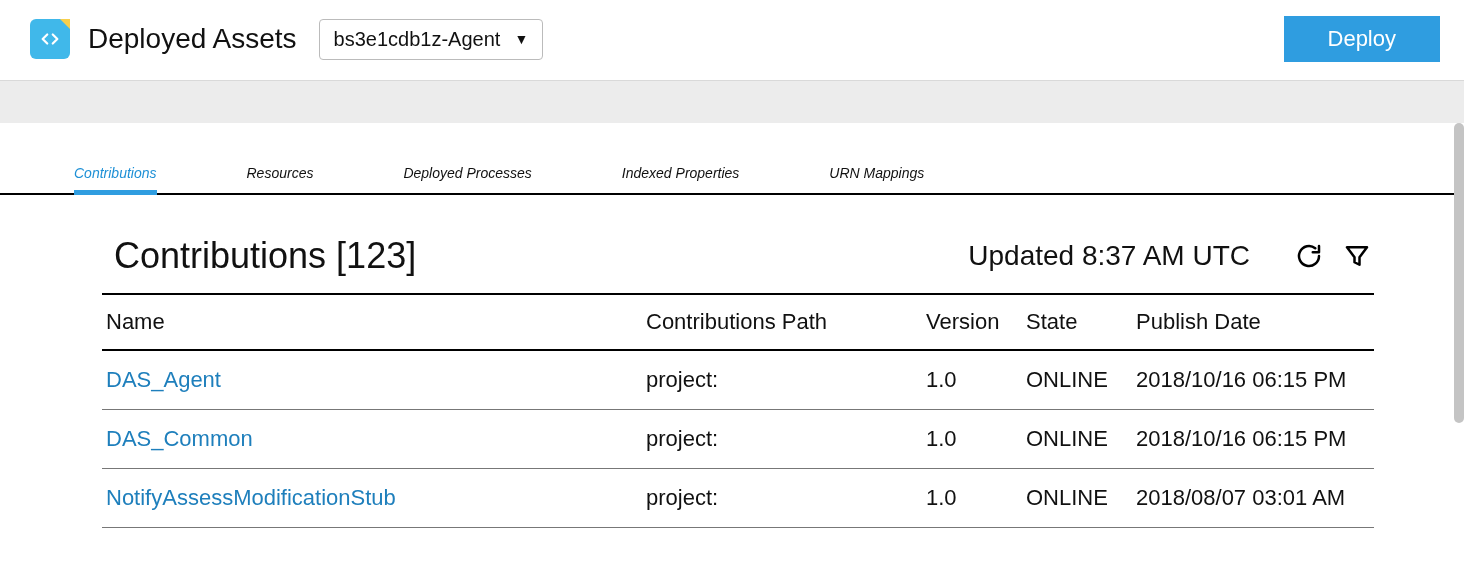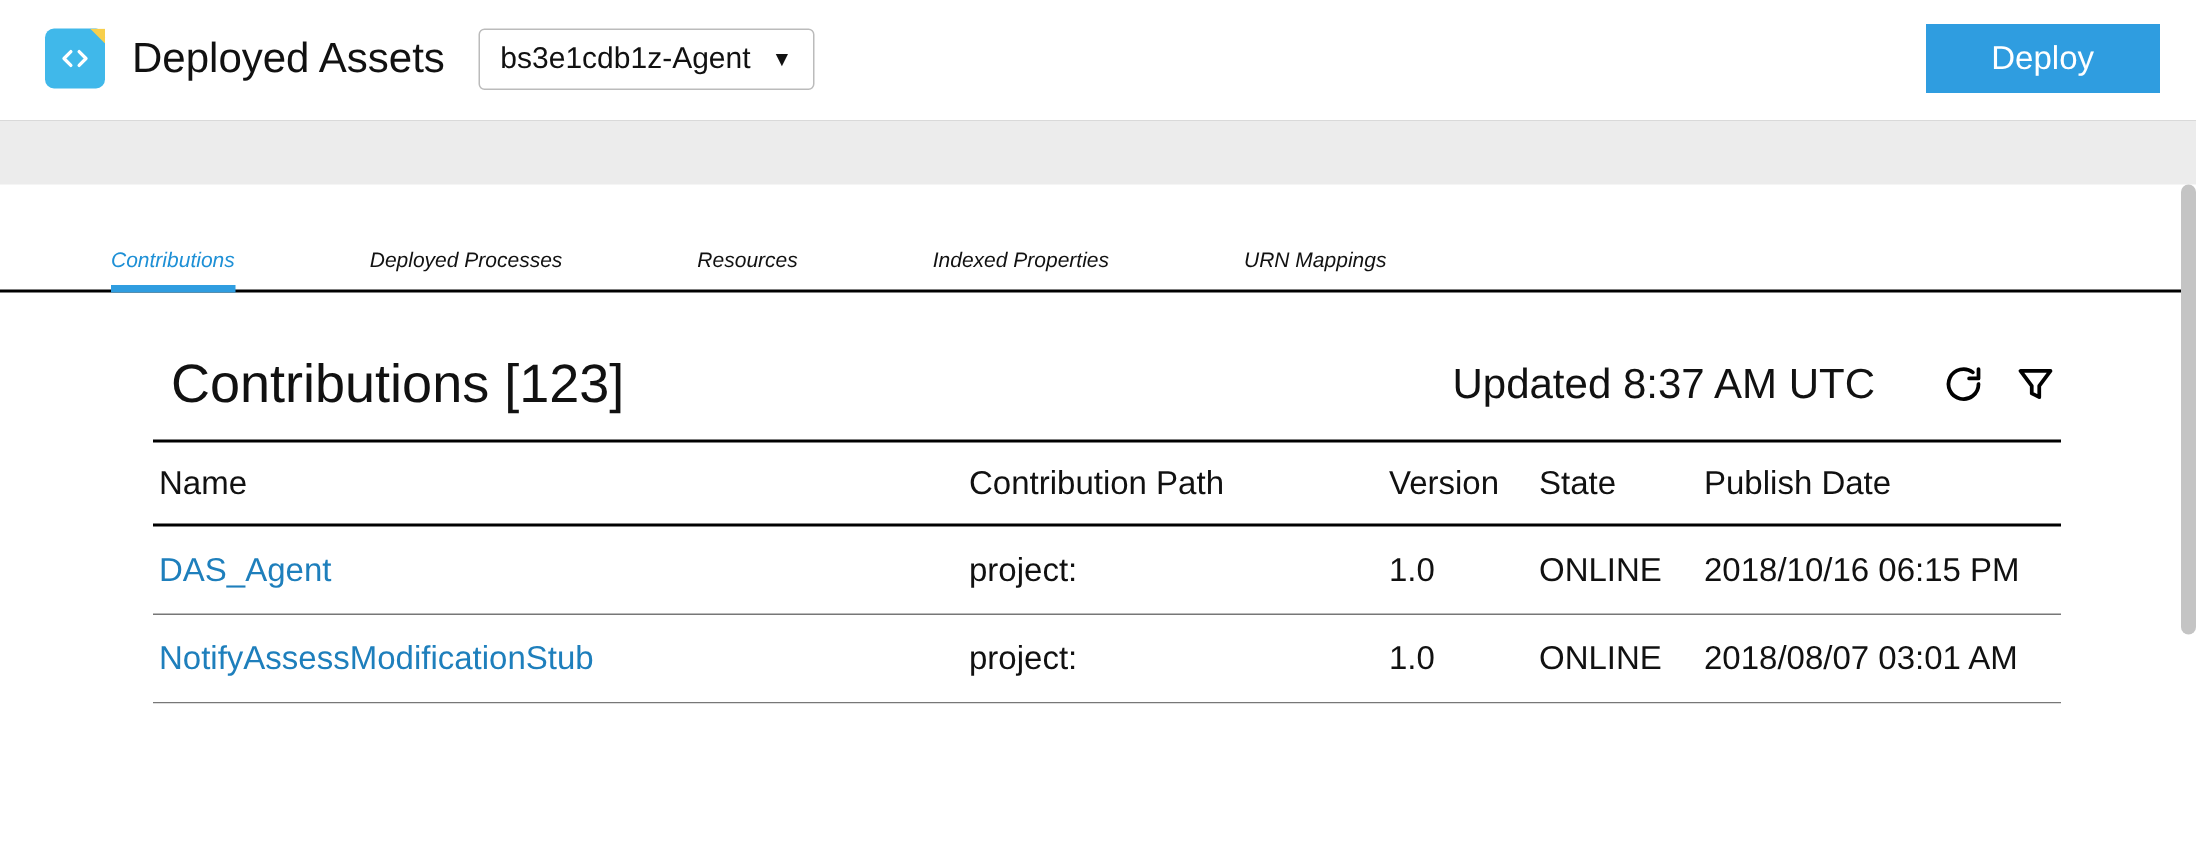--- a/index.html
+++ b/index.html
@@ -180,22 +180,22 @@
   <button class="deploy-btn">Deploy</button>
 </div>
 
 <div class="gray-band"></div>
 
 <div class="content-wrap">
   <div class="scroll-indicator"></div>
 
   <div class="tabs">
     <div class="tab active"><span>Contributions</span></div>
+    <div class="tab"><span>Resources</span></div>
     <div class="tab"><span>Deployed Processes</span></div>
-    <div class="tab"><span>Resources</span></div>
     <div class="tab"><span>Indexed Properties</span></div>
     <div class="tab"><span>URN Mappings</span></div>
   </div>
 
   <div class="section-header">
     <div class="section-title">Contributions [123]</div>
     <div class="spacer"></div>
     <div class="updated-text">Updated 8:37 AM UTC</div>
     <div class="icon-btn">
       <svg viewBox="0 0 24 24">
@@ -207,35 +207,42 @@
           <path d="M4 5h16l-6 8v6l-4-2v-4L4 5z" stroke-linejoin="round"></path>
         </svg>
     </div>
   </div>
 
   <div class="table-wrap">
     <table>
       <thead>
         <tr>
           <th class="col-name">Name</th>
-          <th class="col-path">Contribution Path</th>
+          <th class="col-path">Contributions Path</th>
           <th class="col-version">Version</th>
           <th class="col-state">State</th>
           <th class="col-publish">Publish Date</th>
         </tr>
       </thead>
       <tbody>
         <tr>
           <td><span class="link">DAS_Agent</span></td>
           <td>project:</td>
           <td>1.0</td>
           <td>ONLINE</td>
           <td>2018/10/16 06:15 PM</td>
         </tr>
         <tr>
+          <td><span class="link">DAS_Common</span></td>
+          <td>project:</td>
+          <td>1.0</td>
+          <td>ONLINE</td>
+          <td>2018/10/16 06:15 PM</td>
+        </tr>
+        <tr>
           <td><span class="link">NotifyAssessModificationStub</span></td>
           <td>project:</td>
           <td>1.0</td>
           <td>ONLINE</td>
           <td>2018/08/07 03:01 AM</td>
         </tr>
       </tbody>
     </table>
   </div>
 </div>

